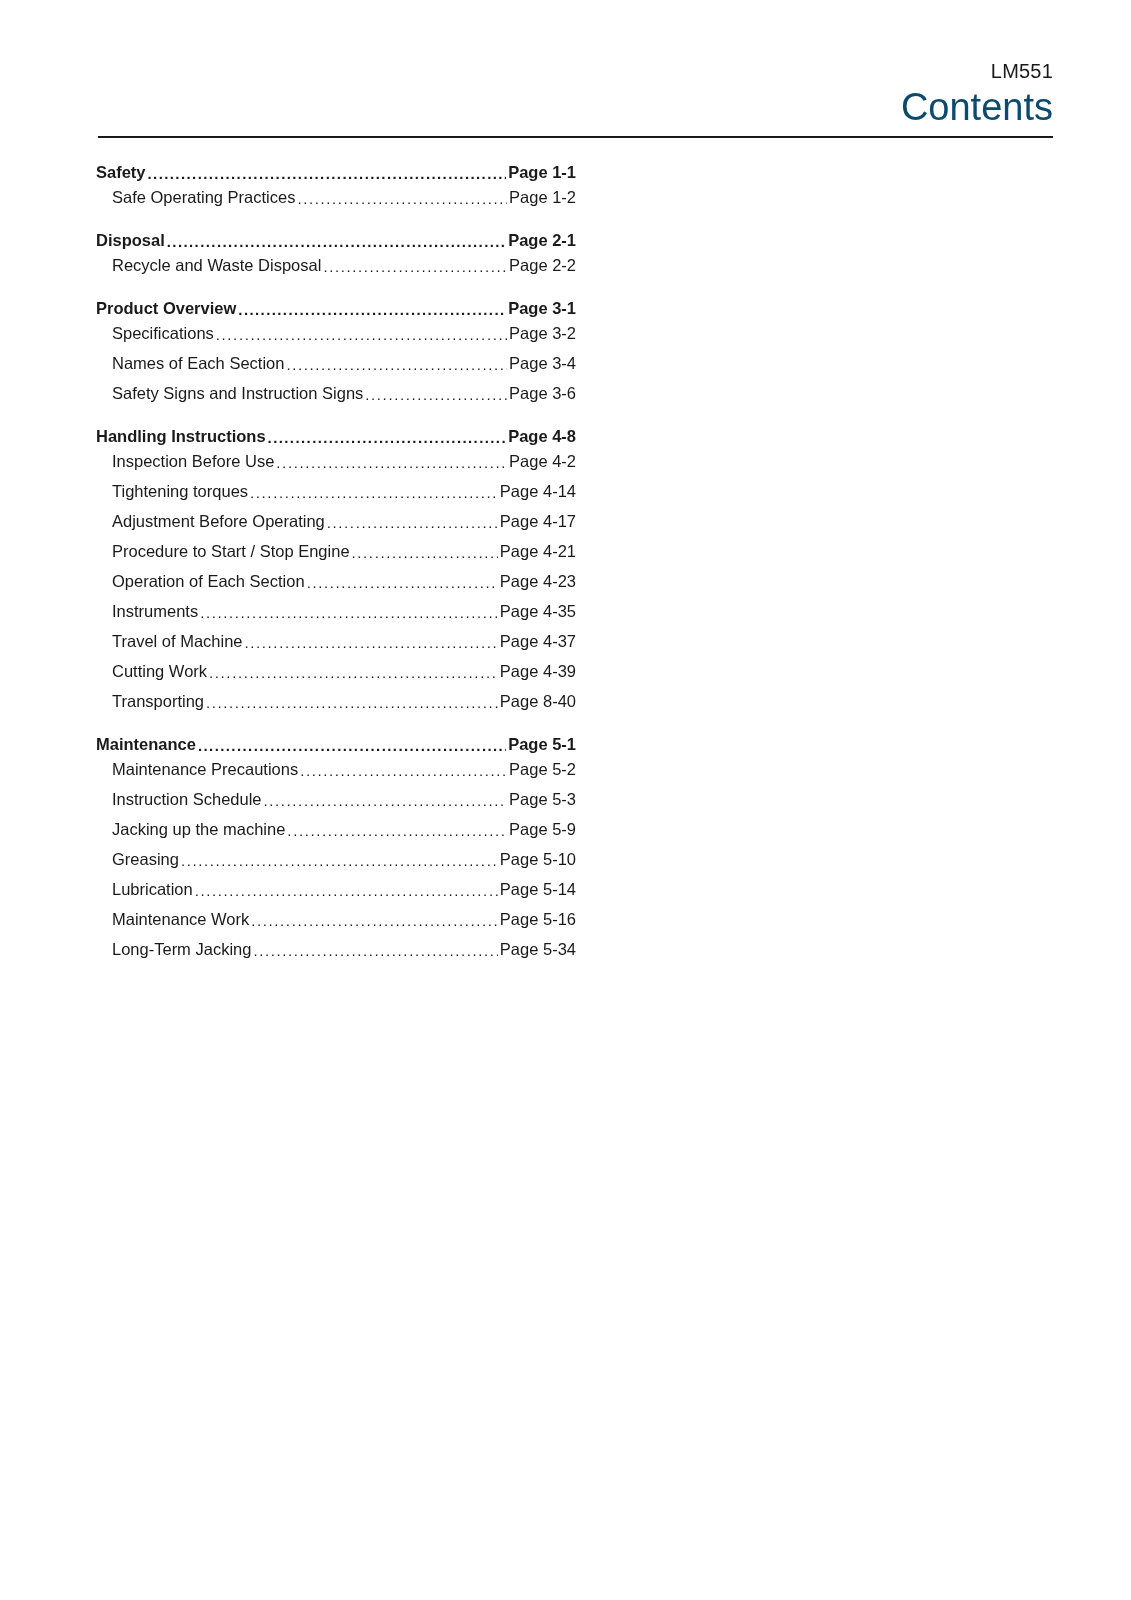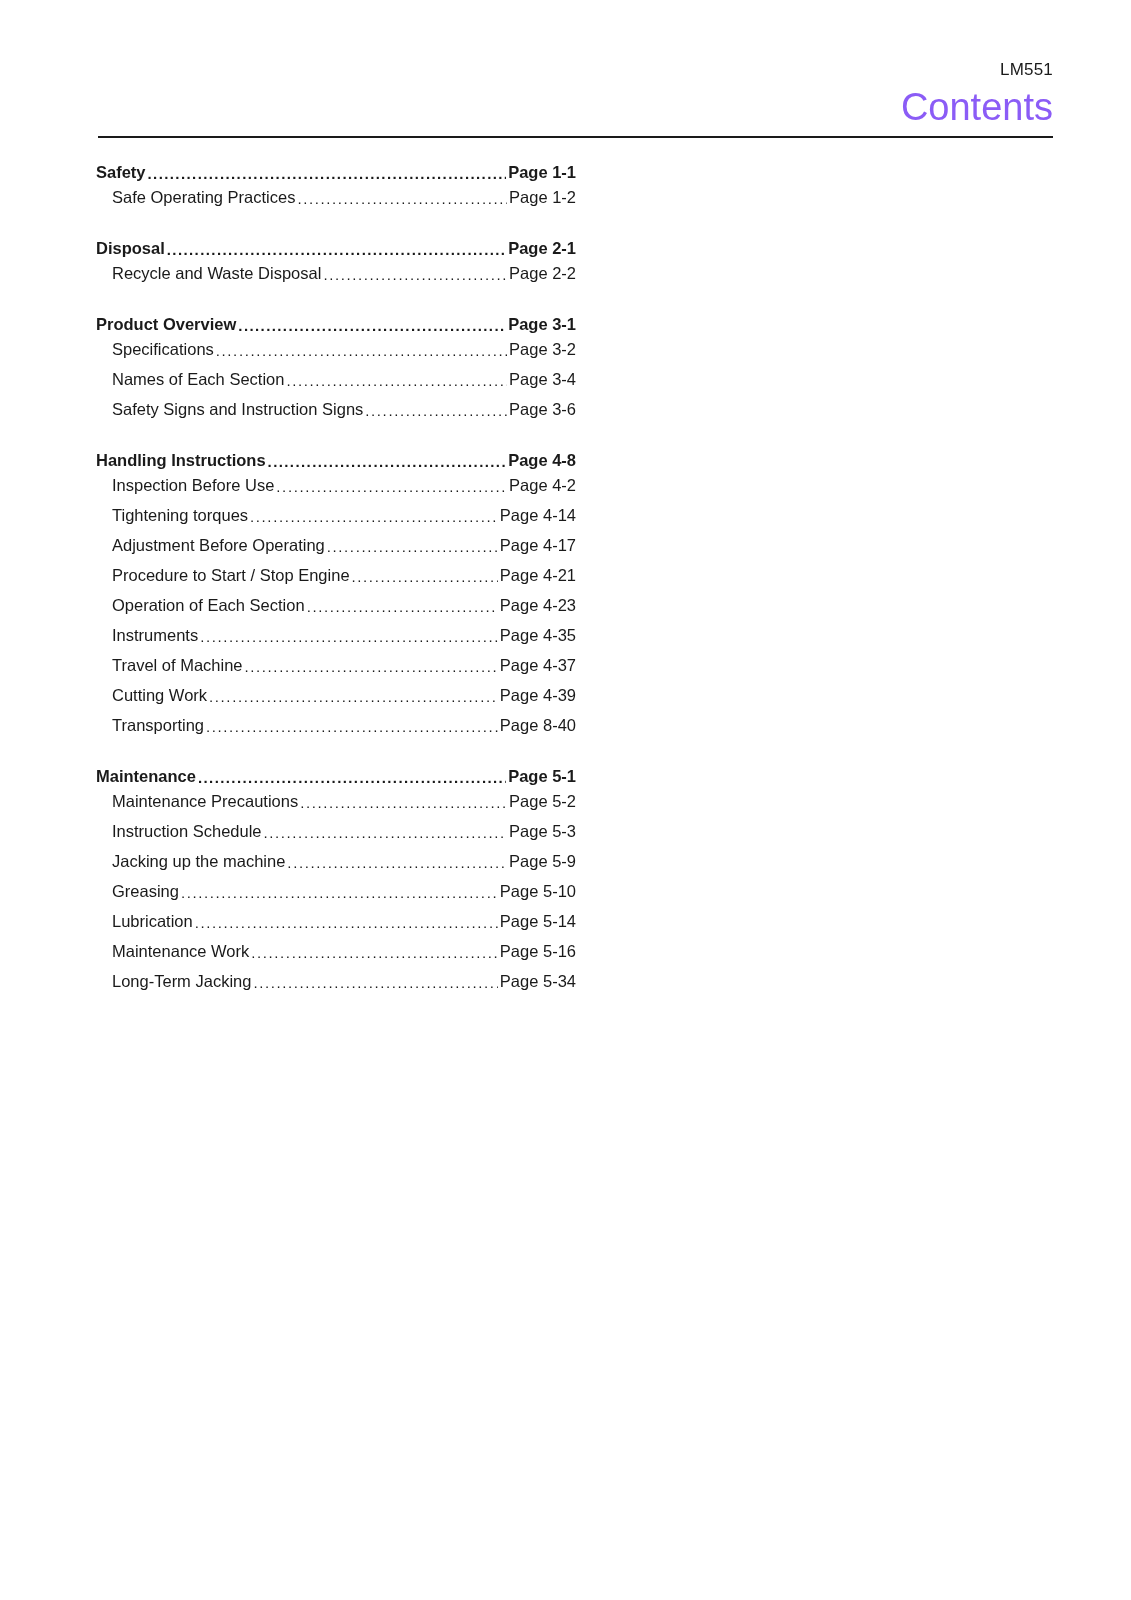--- a/index.html
+++ b/index.html
@@ -14,31 +14,31 @@
     background: #ffffff;
     font-family: "Liberation Sans", sans-serif;
     color: #1a1a1a;
     box-sizing: border-box;
     overflow: hidden;
   }
   .model-code {
     position: absolute;
     top: 60px;
     right: 78px;
-    font-size: 17px;
+    font-size: 20px;
     letter-spacing: 0.2px;
     color: #1a1a1a;
   }
   .page-title {
     position: absolute;
     top: 86px;
     right: 78px;
     font-size: 38px;
     font-weight: 400;
-    color: #8b5cf6;
+    color: #0c4a6e;
     letter-spacing: 0px;
   }
   .title-rule {
     position: absolute;
     left: 98px;
     right: 78px;
     top: 136px;
     border-top: 2px solid #1a1a1a;
   }
   .toc {
@@ -49,21 +49,21 @@
   }
   .toc-row {
     display: flex;
     align-items: flex-end;
     width: 100%;
     box-sizing: border-box;
   }
   .toc-row.chapter {
     font-weight: bold;
     font-size: 16.5px;
-    margin-top: 32px;
+    margin-top: 24px;
     margin-bottom: 6px;
   }
   .toc-row.chapter:first-child {
     margin-top: 0;
   }
   .toc-row.entry {
     font-weight: normal;
     font-size: 16.5px;
     padding-left: 16px;
     margin-bottom: 11px;

